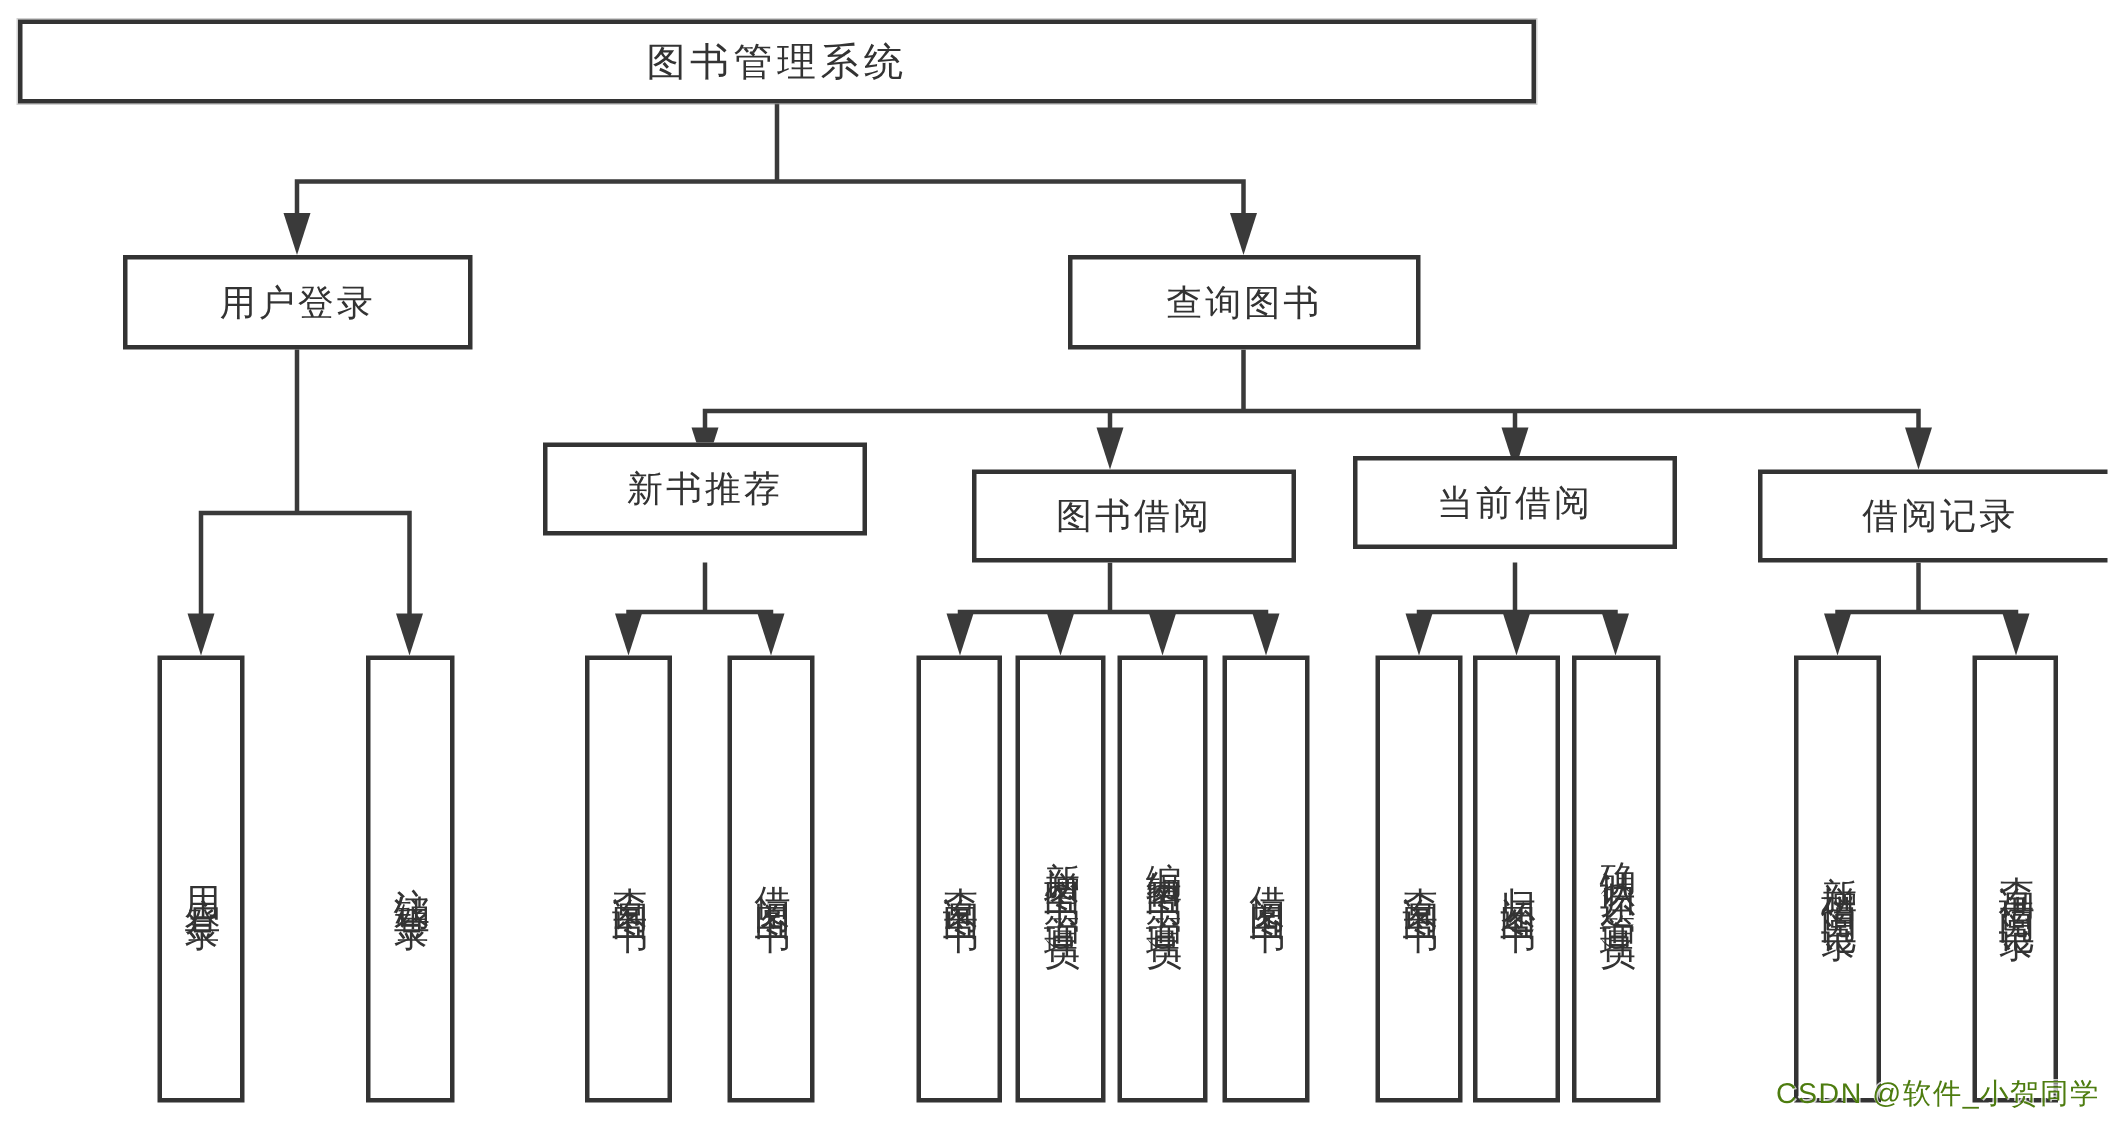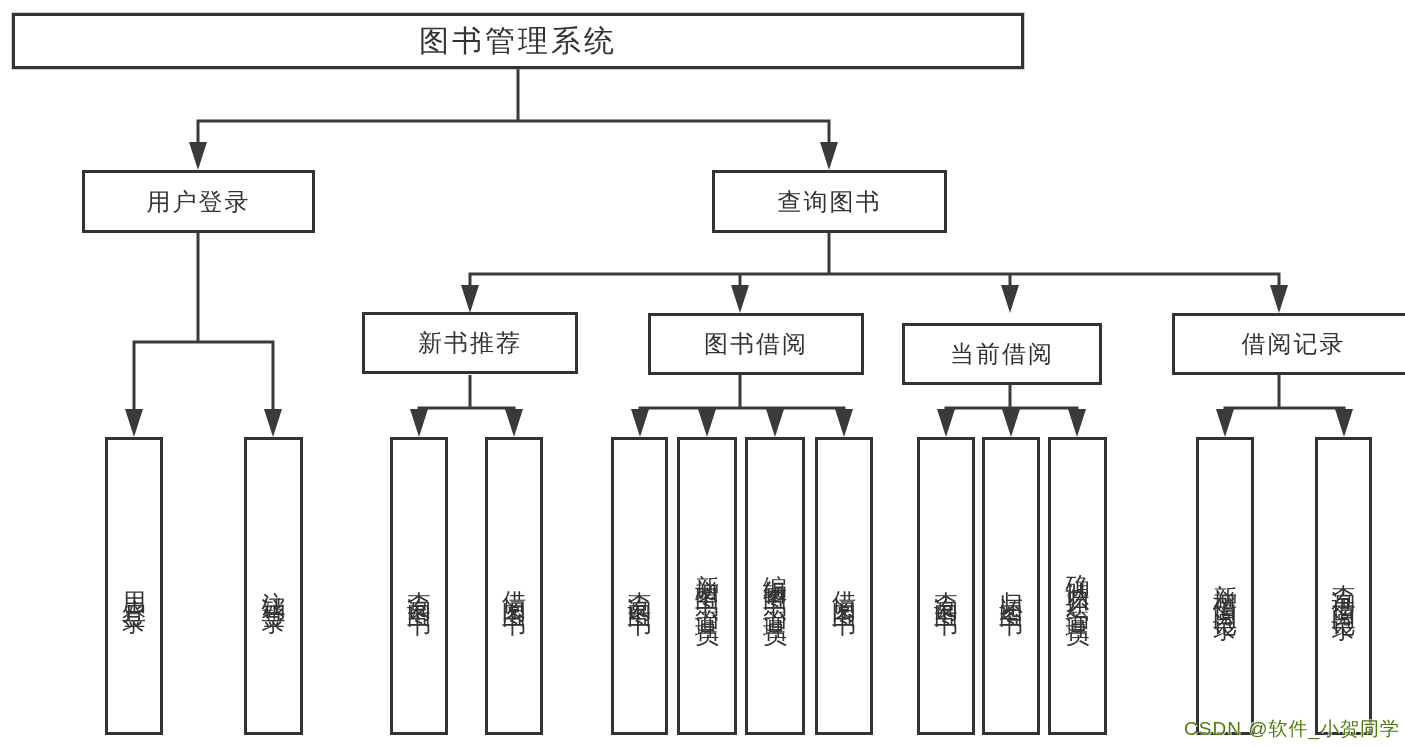--- a/index.html
+++ b/index.html
@@ -8,21 +8,21 @@
     font-family:"Liberation Sans",sans-serif;color:#333333;
   }
   #stage{position:absolute;left:0;top:0;width:1405px;height:747px;}
   #connectors{position:absolute;left:0;top:0;width:1405px;height:747px;z-index:1;}
   .node{
     position:absolute;box-sizing:border-box;background:#ffffff;
     border:3px solid #333333;display:flex;align-items:center;justify-content:center;
     z-index:2;
   }
   .hbox{font-size:24px;letter-spacing:2px;white-space:nowrap;}
-  .rootbox{font-size:30px;letter-spacing:3px;border-width:3px;
+  .rootbox{font-size:26px;letter-spacing:3px;border-width:3px;
     box-shadow:0 0 0 1px rgba(120,120,120,.35);}
   .vbox{z-index:2;}
   .vbox .vtext{
     writing-mode:vertical-rl;text-orientation:mixed;
     font-size:24px;letter-spacing:7px;line-height:1;white-space:nowrap;
   }
   #watermark{
     position:absolute;right:5px;top:716px;z-index:5;
     font-size:19px;letter-spacing:1px;color:#4d7c0f;white-space:nowrap;
     text-shadow:1px 1px 0 rgba(255,255,255,.75),-1px -1px 0 rgba(255,255,255,.75);
@@ -70,27 +70,27 @@
     <span>图书管理系统</span>
   </div>
 
   <div class="node hbox" style="left:82px;top:170px;width:233px;height:63px;">
     <span>用户登录</span>
   </div>
   <div class="node hbox" style="left:712px;top:170px;width:235px;height:63px;">
     <span>查询图书</span>
   </div>
 
-  <div class="node hbox" style="left:362px;top:312px;width:216px;height:62px;">
+  <div class="node hbox" style="left:362px;top:295px;width:216px;height:62px;">
     <span>新书推荐</span>
   </div>
   <div class="node hbox" style="left:632px;top:313px;width:216px;height:62px;margin-left:16px;">
     <span>图书借阅</span>
   </div>
-  <div class="node hbox" style="left:902px;top:323px;width:200px;height:62px;">
+  <div class="node hbox" style="left:902px;top:304px;width:216px;height:62px;">
     <span>当前借阅</span>
   </div>
   <div class="node hbox" style="left:1172px;top:313px;width:243px;height:62px;">
     <span>借阅记录</span>
   </div>
 
   <div class="node vbox" style="left:105px;top:437px;width:58px;height:298px;">
     <span class="vtext">用户登录</span>
   </div>
   <div class="node vbox" style="left:244px;top:437px;width:59px;height:298px;">

